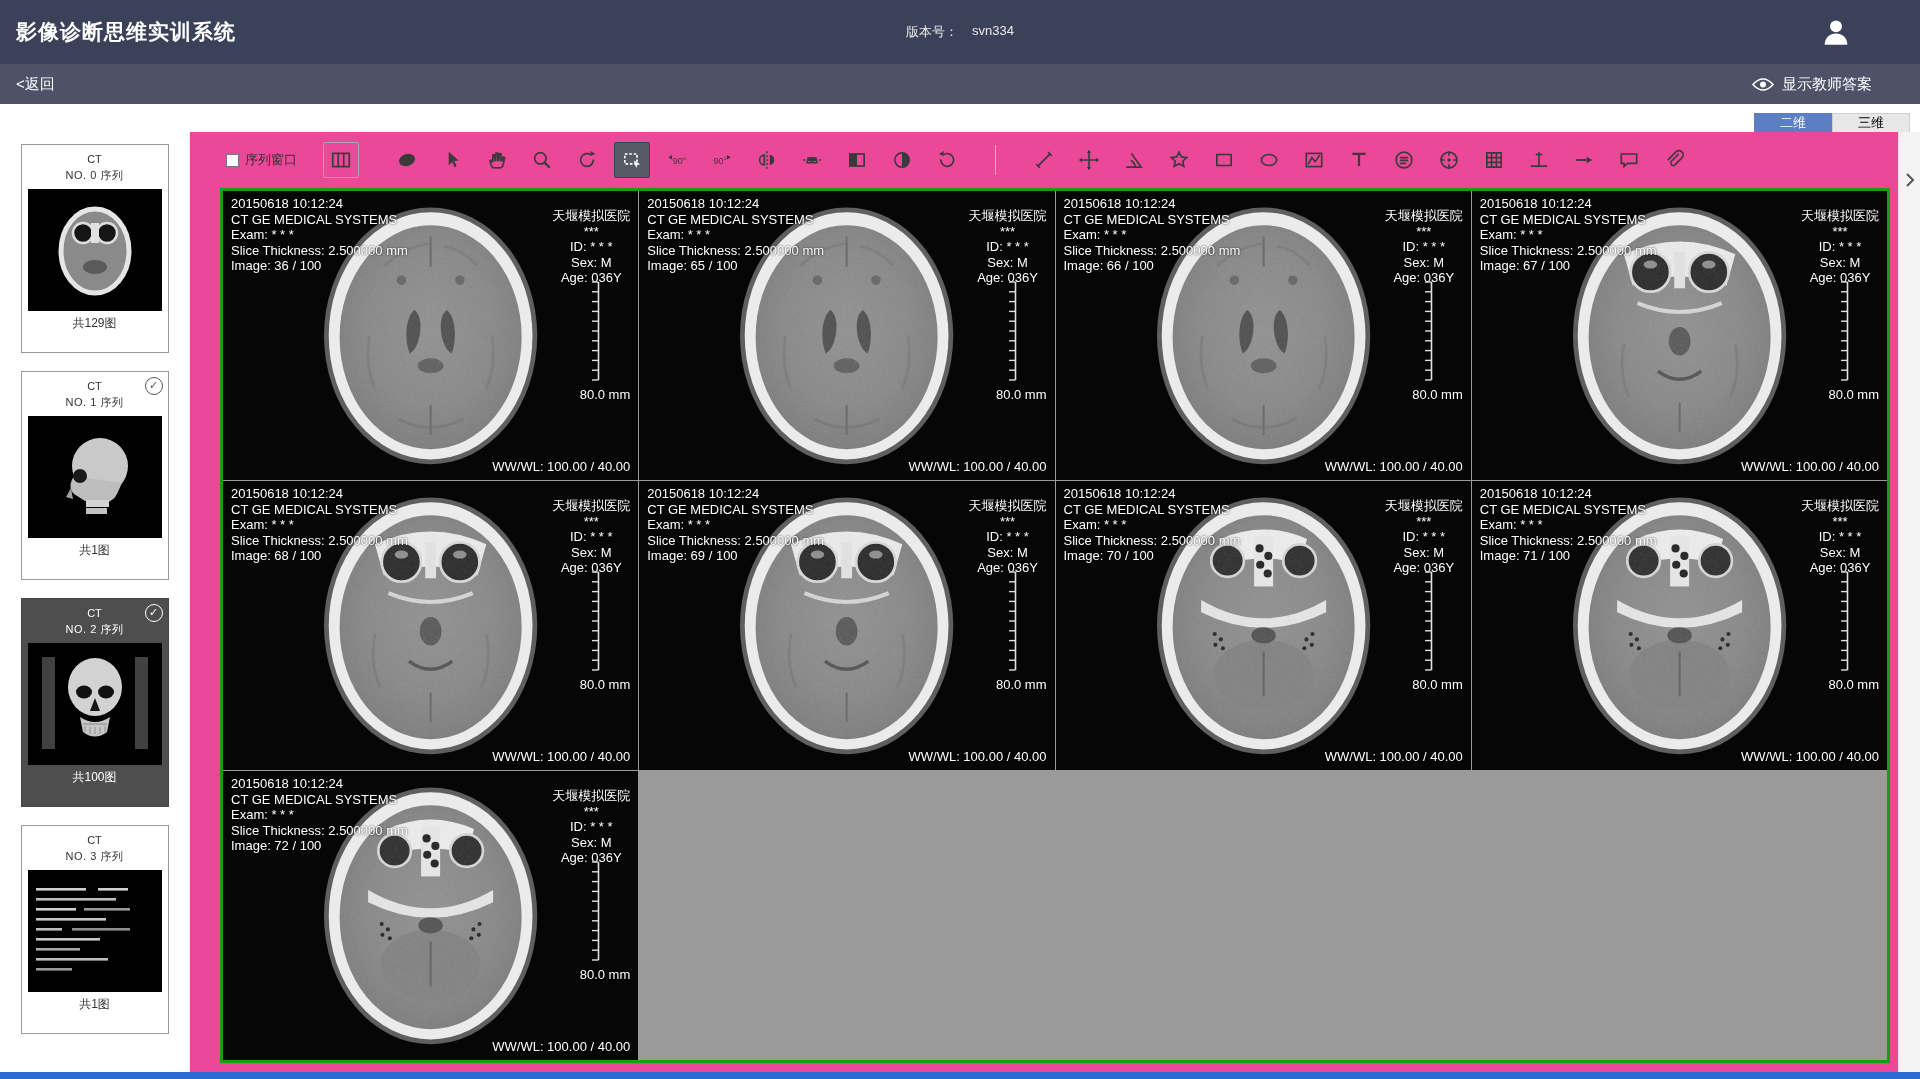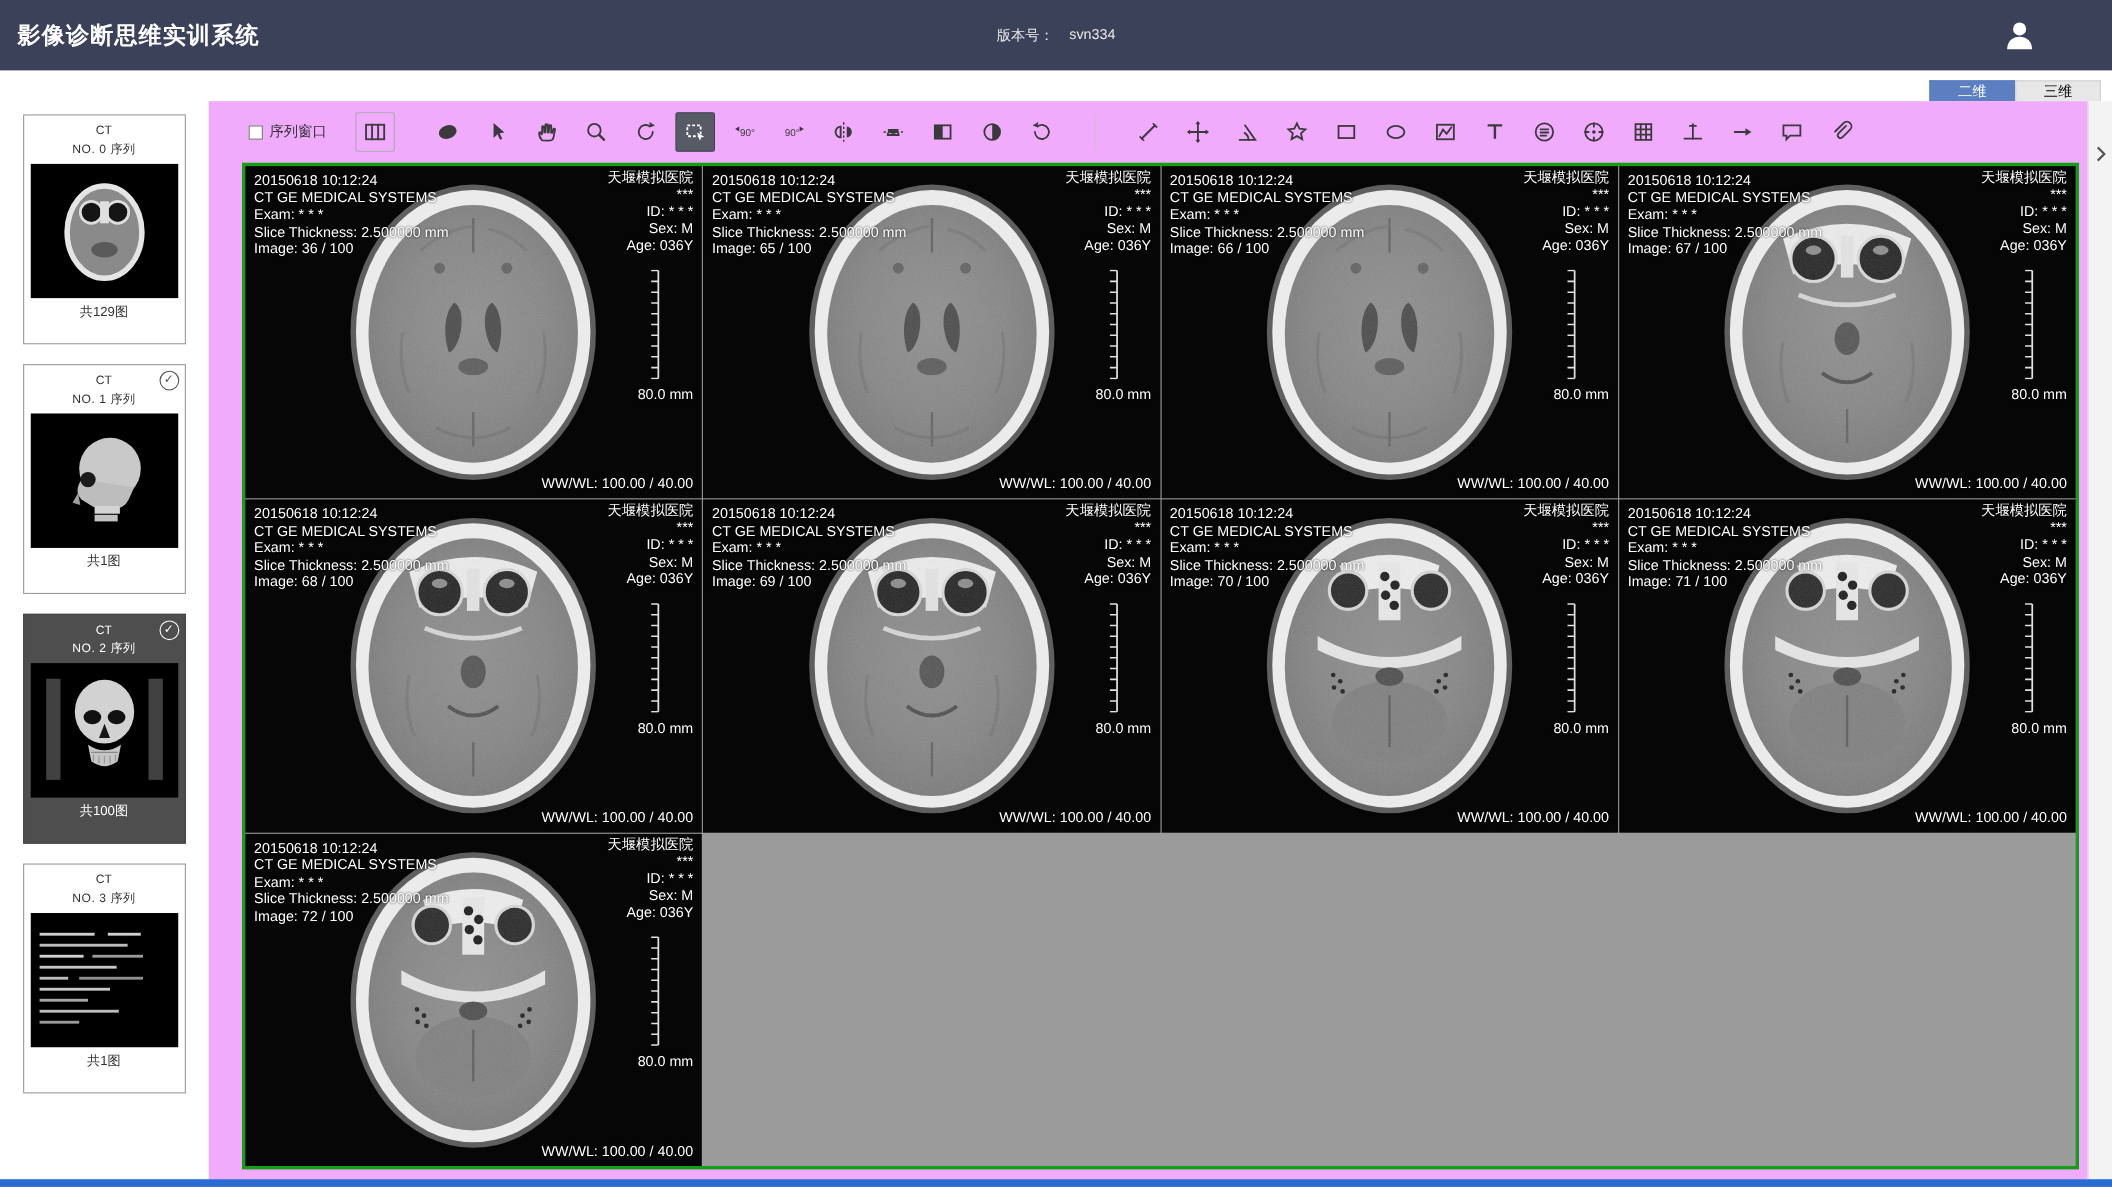--- a/index.html
+++ b/index.html
@@ -31,41 +31,41 @@
 .card{width:148px;height:209px;border:1px solid #9a9a9a;background:#fff;position:relative;text-align:center;cursor:pointer;flex:0 0 auto;color:#333}
 .card.selected{background:var(--selected-card,#4e4e4e);color:#fff;border-color:#464646}
 .card-mod{font-size:11px;margin-top:8px}
 .card-name{font-size:11px;margin-top:3px;letter-spacing:.5px}
 .card-check{position:absolute;top:5px;right:5px;width:18px;height:18px;border:1.5px solid currentColor;border-radius:50%;font-size:11px;line-height:15px;color:#555;text-align:center}
 .card.selected .card-check{color:#fff}
 .card-thumb{width:134px;height:122px;margin:6px auto 4px;background:#000}
 .card-thumb svg{width:100%;height:100%;display:block}
 .card-count{font-size:12px}
 
-.main{flex:1;min-width:0;display:flex;flex-direction:column;padding:0 8px 9px 30px;background:#f0abfc}
+.main{flex:1;min-width:0;display:flex;flex-direction:column;padding:0 8px 9px 30px;background:#ec4899}
 
 
 .toolbar{height:56px;flex:0 0 auto;display:flex;align-items:center;padding-left:6px}
 .seq-check{display:flex;align-items:center;gap:6px;font-size:13px;color:#333;cursor:pointer}
 .cb{width:13px;height:13px;border:1px solid #777;background:#fff;display:inline-block}
 .tool-btn{width:36px;height:36px;background:transparent;border:1px solid transparent;display:flex;align-items:center;justify-content:center;cursor:pointer;border-radius:2px;padding:0}
 .tool-btn.boxed{border:1px solid #aaa;margin-left:26px}
 .tool-btn .ic{width:22px;height:22px;display:block}
 .tool-btn.active{background:#565b66;border-color:#3e434d}
 .tool-group{display:flex;gap:9px;margin-left:30px}
 .tb-divider{width:1px;height:30px;background:#c4c4c4;margin-left:30px}
 
 
 .grid{flex:1;min-height:0;border:3px solid var(--green,#12a012);display:grid;grid-template-columns:repeat(4,1fr);grid-template-rows:repeat(3,1fr);gap:1px;background:#9b9b9b}
 .cell{position:relative;background:#060606;overflow:hidden}
 .ct-wrap{position:absolute;inset:0;display:flex;align-items:center;justify-content:center}
 .ct-wrap svg{height:94%}
 .ov{position:absolute;color:#fff;font-size:13px;line-height:15.5px;text-shadow:0 0 2px rgba(0,0,0,.85);white-space:nowrap}
 .tl{top:5px;left:8px;text-align:left}
-.tr{top:2px;right:8px;text-align:right}
+.tr{top:17px;right:8px;text-align:center}
 .br{right:8px;bottom:6px}
 .scale{right:8px;top:calc(31% + 106px);}
 .ruler{position:absolute;right:36px;top:31%}
 
 
 .rail{width:22px;flex:0 0 auto;background:#f3f3f3;border-left:1px solid #e0e0e0;display:flex;justify-content:center}
 .rail-chevron{margin-top:40px;cursor:pointer;width:10px;height:16px}
 .bottom-bar{height:7px;flex:0 0 auto;background:var(--bottom-bar,#2a6bd4);cursor:pointer}
 </style>
 </head>
@@ -96,20 +96,30 @@
       <span>svn334</span>
     </div>
     <div class="user-btn">
       <svg class="user-ic" viewBox="0 0 24 24">
           <circle cx="12" cy="8" r="4.2" fill="#fff"></circle>
           <path d="M4,21 c0,-5 3.5,-8 8,-8 s8,3 8,8 z" fill="#fff"></path>
         </svg>
     </div>
   </header>
 
+  <div class="subbar">
+    <div class="back-btn">&lt;返回</div>
+    <div class="answer-btn">
+      <svg class="eye-ic" viewBox="0 0 24 16">
+          <path d="M1,8 Q12,-4 23,8 Q12,20 1,8 z" fill="none" stroke="#fff" stroke-width="1.6"></path>
+          <circle cx="12" cy="8" r="3.2" fill="#fff"></circle>
+        </svg>
+      <span>显示教师答案</span>
+    </div>
+  </div>
 
   <div class="tabrow">
     <div class="tab active">二维</div>
     <div class="tab">三维</div>
   </div>
 
   <div class="content">
     <aside class="sidebar" id="sidebar">
         <div class="card">
           <div class="card-mod">CT</div>

